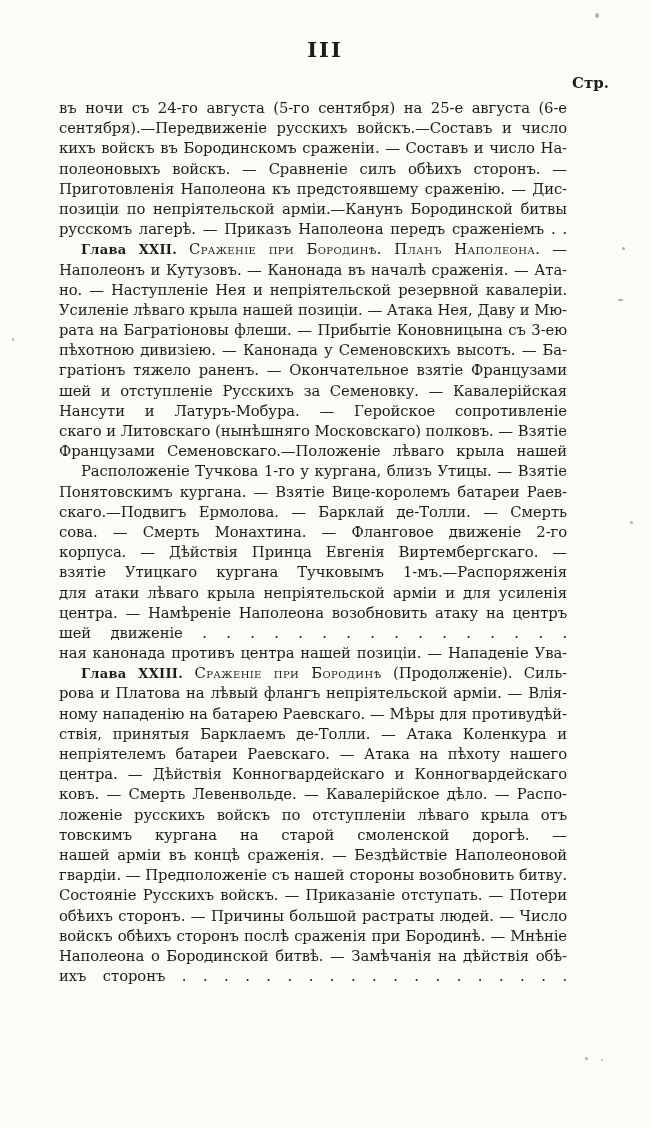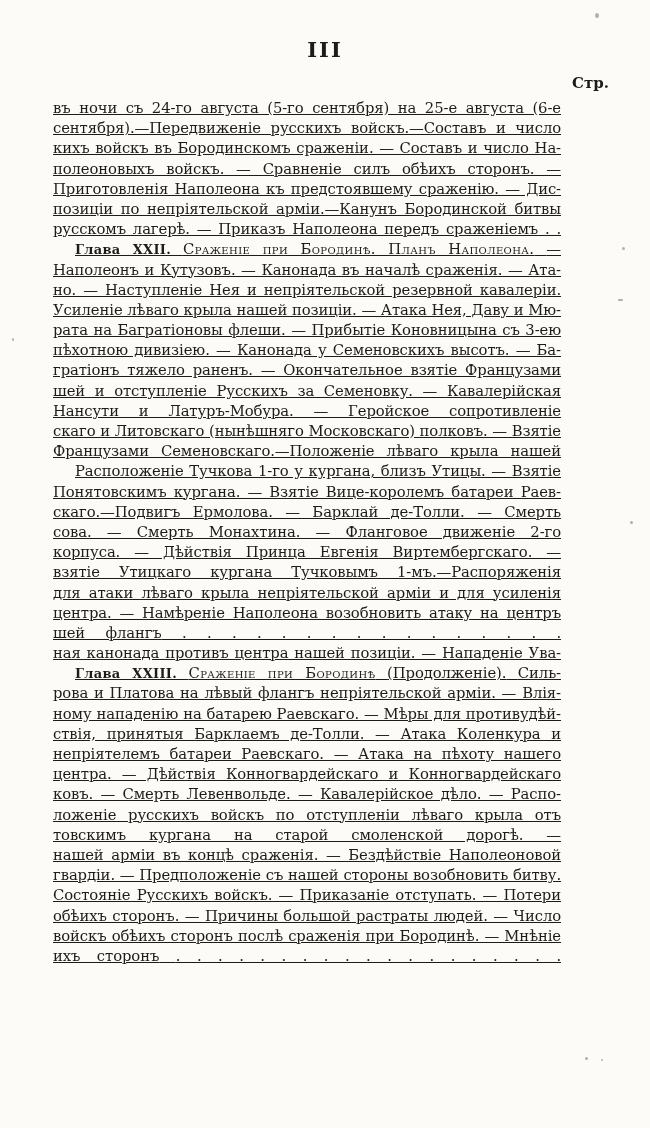--- a/index.html
+++ b/index.html
@@ -11,21 +11,21 @@
   }
   .folio{
     position:absolute;top:37px;left:0;width:100%;
     text-align:center;font-weight:bold;font-size:21px;letter-spacing:2px;
   }
   .col-header{
     position:absolute;top:74px;right:41px;
     font-weight:bold;font-size:15px;
   }
   .toc-body{
-    position:absolute;top:98px;left:53px;width:508px;text-decoration:underline;
+    position:absolute;top:98px;left:59px;width:508px;
   }
   .line{
     height:20.2px;line-height:20.2px;font-size:14.8px;letter-spacing:-0.1px;
     text-align:justify;text-align-last:justify;overflow:hidden;
   }
   .indent{text-indent:22px;}
   .numline{position:relative;}
   .chapter-label{font-weight:bold;font-size:13px;letter-spacing:0.3px;}
   .sc{font-variant:small-caps;letter-spacing:0.4px;}
   .speck{position:absolute;background:rgba(40,36,30,.35);border-radius:50%;}
@@ -76,21 +76,21 @@
     <div>
       <div class="line indent">Расположеніе Тучкова 1-го у кургана, близъ Утицы. — Взятіе</div>
       <div class="line">Понятовскимъ кургана. — Взятіе Вице-королемъ батареи Раев-</div>
       <div class="line">скаго.—Подвигъ Ермолова. — Барклай де-Толли. — Смерть Кутай-</div>
       <div class="line">сова. — Смерть Монахтина. — Фланговое движеніе 2-го пѣхотнаго</div>
       <div class="line">корпуса. — Дѣйствія Принца Евгенія Виртембергскаго. — Обратное</div>
       <div class="line">взятіе Утицкаго кургана Тучковымъ 1-мъ.—Распоряженія Кутузова</div>
       <div class="line">для атаки лѣваго крыла непріятельской арміи и для усиленія нашего</div>
       <div class="line">центра. — Намѣреніе Наполеона возобновить атаку на центръ на-</div>
       <div class="line numline">
-        <span>шей флангъ</span>
+        <span>шей движеніе</span>
         <span>. . . . . . . . . . . . . . . .</span>
         
       </div>
     </div>
 
     <div>
       <div class="line">ная канонада противъ центра нашей позиціи. — Нападеніе Ува-</div>
       <div class="line indent">
         <span class="chapter-label">Глава XXIII.</span>
         <span class="sc">Сраженіе при Бородинѣ</span>
@@ -103,20 +103,21 @@
       <div class="line">непріятелемъ батареи Раевскаго. — Атака на пѣхоту нашего</div>
       <div class="line">центра. — Дѣйствія Конногвардейскаго и Конногвардейскаго пол-</div>
       <div class="line">ковъ. — Смерть Левенвольде. — Кавалерійское дѣло. — Распо-</div>
       <div class="line">ложеніе русскихъ войскъ по отступленіи лѣваго крыла отъ</div>
       <div class="line">товскимъ кургана на старой смоленской дорогѣ. — Расположеніе</div>
       <div class="line">нашей арміи въ концѣ сраженія. — Бездѣйствіе Наполеоновой</div>
       <div class="line">гвардіи. — Предположеніе съ нашей стороны возобновить битву.—</div>
       <div class="line">Состояніе Русскихъ войскъ. — Приказаніе отступать. — Потери</div>
       <div class="line">обѣихъ сторонъ. — Причины большой растраты людей. — Число</div>
       <div class="line">войскъ обѣихъ сторонъ послѣ сраженія при Бородинѣ. — Мнѣніе</div>
+      <div class="line">Наполеона о Бородинской битвѣ. — Замѣчанія на дѣйствія обѣ-</div>
       <div class="line numline">
         <span>ихъ сторонъ</span>
         <span>. . . . . . . . . . . . . . . . . . .</span>
         
       </div>
     </div>
 
   </div>
 
   <div class="speck" style="left:595px;top:13px;width:4px;height:5px;"></div>

